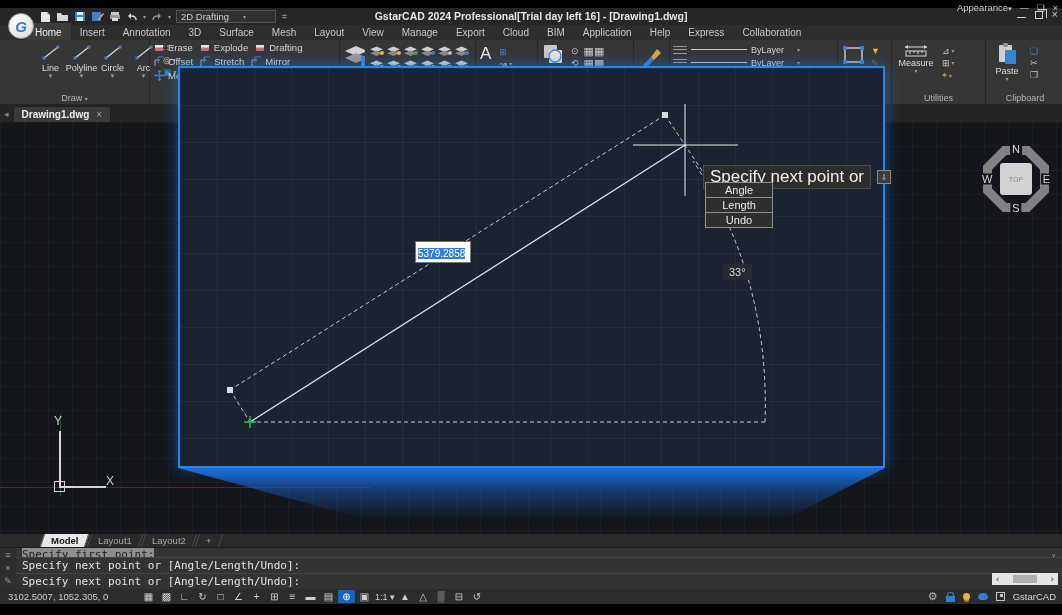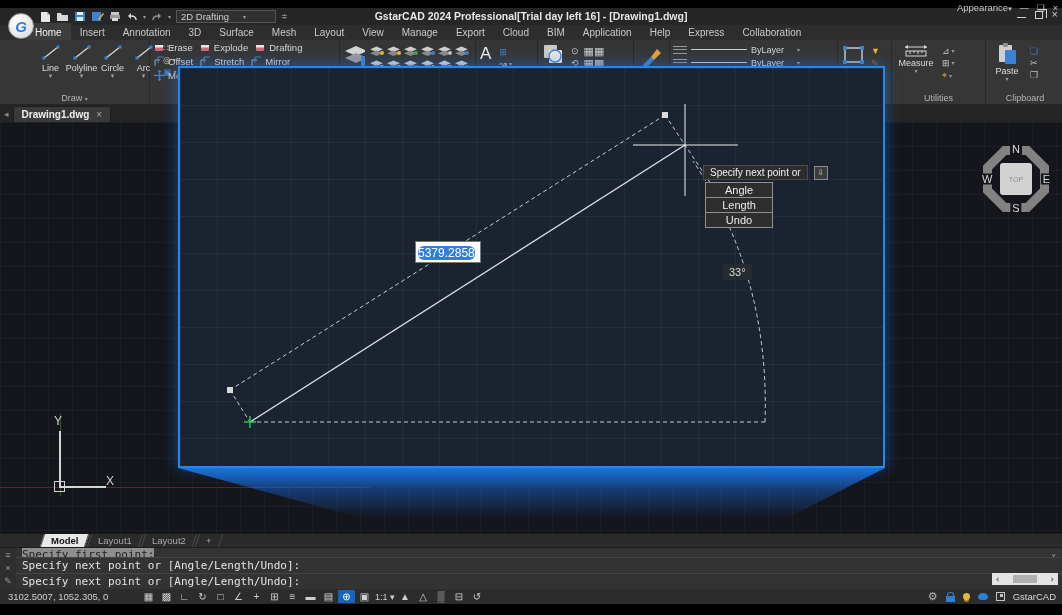--- a/index.html
+++ b/index.html
@@ -91,28 +91,28 @@
   .floatwin { position:absolute; left:178px; top:66px; width:707px; height:402px; z-index:10;
       border:2px solid #2188ee; background:#1b2230; box-shadow:0 0 14px rgba(30,120,230,.55);
       background-image:linear-gradient(rgba(160,185,230,.07) 1px, transparent 1px),
                        linear-gradient(90deg, rgba(160,185,230,.07) 1px, transparent 1px);
       background-size:37px 37px; }
   .floatwin svg.sketch { position:absolute; inset:0; }
   .glow { position:absolute; left:178px; top:468px; width:707px; height:58px; z-index:9;
       background:linear-gradient(180deg, rgba(28,118,232,.95) 0%, rgba(25,100,210,.45) 40%, rgba(20,60,130,0) 88%);
       clip-path:polygon(0 0,100% 0,84% 100%,30% 100%); filter:blur(.5px); }
   .tipbox { position:absolute; left:523px; top:97px; display:flex; align-items:center; gap:6px; }
-  .tipbox .txt { background:#2d2d2d; border:1px solid #4a4a4a; color:#f0f0f0; font-size:10px; padding:1px 6px; white-space:nowrap; }
+  .tipbox .txt { background:#2d2d2d; border:1px solid #4a4a4a; color:#f0f0f0; font-size:17px; padding:1px 6px; white-space:nowrap; }
   .tipbox .dynico { width:14px; height:14px; background:#3c3c3c; border:1px solid #8a8a8a; color:#cfcfcf;
                     font-size:8px; display:flex; align-items:center; justify-content:center; }
   .dynmenu { position:absolute; left:525px; top:115px; width:68px; }
   .dynmenu .opt { height:16px; background:#2e2e2e; border:1px solid #8f8f8f; margin-top:-1px;
                   display:flex; align-items:center; justify-content:center; font-size:11px; color:#ececec; }
   .diminput { position:absolute; left:235px; top:173px; background:#fff; border:1px solid #777; padding:1px 5px 1px 2px; }
-  .diminput span { background:#2f7fe0; color:#fff; font-size:12px; font-family:"Liberation Sans",sans-serif;border-radius:6px; }
+  .diminput span { background:#2f7fe0; color:#fff; font-size:10px; font-family:"Liberation Sans",sans-serif; }
   .anglelabel { position:absolute; left:543px; top:196px; background:#262b31; color:#d8d8d8; font-size:11px; padding:2px 6px; }
 
   
   .laytabs { position:absolute; top:534px; left:0; right:0; height:13px; background:#2b2b2b; display:flex; align-items:center; padding-left:42px; gap:2px; z-index:1; }
   .laytab { font-size:9.5px; color:#a8a8a8; padding:0 8px; height:13px; display:flex; align-items:center; transform:skewX(-18deg); border-left:1px solid #4a4a4a; border-right:1px solid #4a4a4a; }
   .laytab > span { transform:skewX(18deg); }
   .laytab.active { background:#e8e8e8; color:#111; font-weight:bold; }
 
   
   .cmd { position:absolute; top:547px; left:0; right:0; height:42px; background:#333; display:flex; z-index:1; border-top:1px solid #1c1c1c;}

